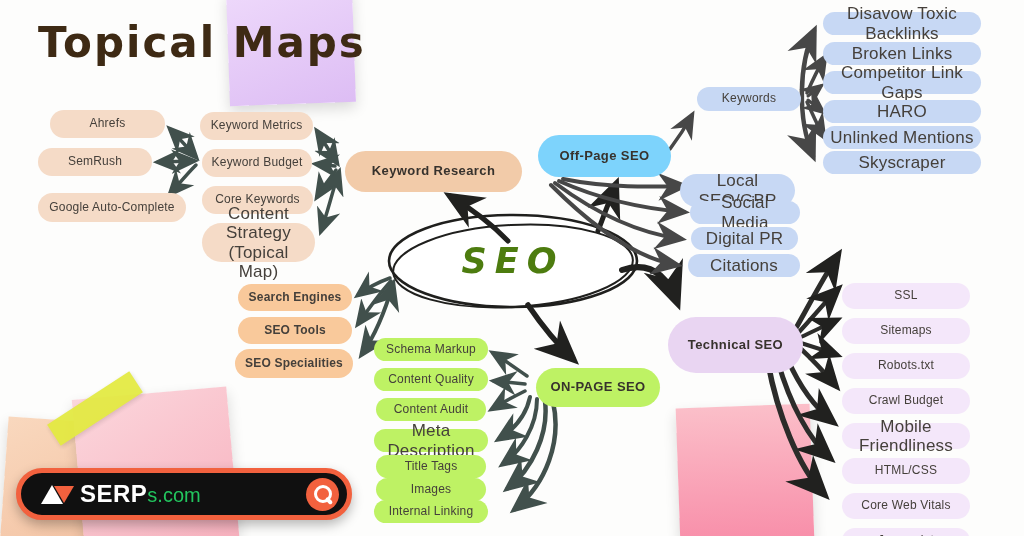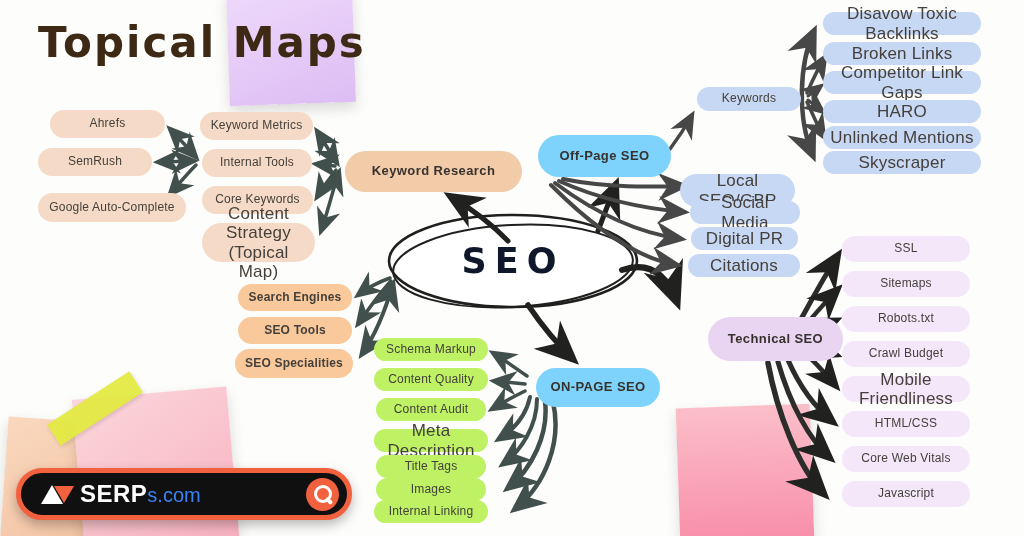--- a/index.html
+++ b/index.html
@@ -22,45 +22,45 @@
   
   .connectors{position:absolute;inset:0;z-index:3;pointer-events:none;}
   
   .pill{position:absolute;z-index:4;display:flex;align-items:center;justify-content:center;
     text-align:center;border-radius:999px;font-size:12px;color:#45403B;letter-spacing:.2px;
     line-height:1.12;padding:0 6px;box-sizing:border-box;}
   .tan{background:#F5DBC7;}
   .orange{background:#F9C99B;font-weight:bold;}
   .blue{background:#C7D8F4;}
   .pinkc{background:#bef264;}
-  .lav{background:#F4E7FA;}
+  .lav{background:#F4E7FA;margin-top:47px;}
   .node{font-weight:bold;color:#37322D;font-size:13px;letter-spacing:.4px;}
   .kr{background:#F2CBA9;}
   .offp{background:#7dd3fc;}
-  .onp{background:#7dd3fc;}
+  .onp{background:#bef264;}
   .tech{background:#E9D5F2;}
   .small{font-size:17px;}
   
   .title{position:absolute;z-index:4;left:38px;top:18px;font-size:42px;font-weight:800;
     color:#3E2A14;letter-spacing:2px;font-family:"DejaVu Sans","Liberation Sans",sans-serif;}
   .seo-label{position:absolute;z-index:4;left:445px;top:241px;width:136px;text-align:center;
-    font-size:35px;font-weight:800;color:#0f172a;letter-spacing:8px;
-    font-family:"DejaVu Sans","Liberation Sans",sans-serif;}
+    font-size:35px;font-weight:800;color:#4d7c0f;letter-spacing:8px;
+    font-family:"DejaVu Sans","Liberation Sans",sans-serif;font-style:italic;}
   
   .logo-bar{position:absolute;z-index:6;left:16px;top:468px;width:336px;height:52px;
     background:#101010;border:5px solid #F2613E;border-radius:34px;display:flex;
     align-items:center;box-shadow:0 5px 12px rgba(0,0,0,.28);box-sizing:border-box;}
   .logo-mark{display:flex;align-items:flex-end;margin-left:20px;}
   .tri-up{width:0;height:0;border-left:11px solid transparent;border-right:11px solid transparent;
     border-bottom:19px solid #ffffff;}
   .tri-down{width:0;height:0;margin-left:-9px;margin-bottom:1px;border-left:10px solid transparent;
     border-right:10px solid transparent;border-top:17px solid #F2613E;}
   .brand{margin-left:6px;white-space:nowrap;}
   .brand-bold{font-size:24px;font-weight:800;color:#ffffff;letter-spacing:.5px;}
-  .brand-rest{font-size:20px;color:#3b82f6;text-align:center;}
+  .brand-rest{font-size:20px;color:#22c55e;text-align:center;}
   .search-badge{margin-left:auto;margin-right:8px;width:33px;height:33px;border-radius:50%;
     background:#F2613E;position:relative;flex:0 0 auto;}
   .search-badge .lens{position:absolute;left:8px;top:7px;width:12px;height:12px;border:3px solid #fff;
     border-radius:50%;}
   .search-badge .handle{position:absolute;left:21px;top:19px;width:3.5px;height:8px;background:#fff;
     border-radius:2px;transform:rotate(-45deg);}
 </style>
 </head>
 <body>
 
@@ -143,21 +143,21 @@
 
   <div class="title">Topical Maps</div>
 
   <div class="seo-label">SEO</div>
 
   <div class="pill tan" style="left:50px;top:110px;width:115px;height:28px">Ahrefs</div>
   <div class="pill tan" style="left:38px;top:148px;width:114px;height:28px">SemRush</div>
   <div class="pill tan" style="left:38px;top:193px;width:148px;height:29px">Google Auto-Complete</div>
 
   <div class="pill tan" style="left:200px;top:112px;width:113px;height:28px">Keyword Metrics</div>
-  <div class="pill tan" style="left:202px;top:149px;width:110px;height:28px">Internal Tools</div>
+  <div class="pill tan" style="left:202px;top:149px;width:110px;height:28px">Keyword Budget</div>
   <div class="pill tan" style="left:202px;top:186px;width:111px;height:28px">Core Keywords</div>
   <div class="pill tan small" style="left:202px;top:223px;width:113px;height:39px">Content Strategy (Topical Map)</div>
 
   <div class="pill node kr" style="left:345px;top:151px;width:177px;height:41px">Keyword Research</div>
 
   <div class="pill orange" style="left:238px;top:284px;width:114px;height:27px">Search Engines</div>
   <div class="pill orange" style="left:238px;top:317px;width:114px;height:27px">SEO Tools</div>
   <div class="pill orange" style="left:235px;top:349px;width:118px;height:29px">SEO Specialities</div>
 
   <div class="pill node offp" style="left:538px;top:135px;width:133px;height:42px">Off-Page SEO</div>
@@ -168,21 +168,21 @@
   <div class="pill blue small" style="left:823px;top:71px;width:158px;height:23px">Competitor Link Gaps</div>
   <div class="pill blue small" style="left:823px;top:100px;width:158px;height:23px">HARO</div>
   <div class="pill blue small" style="left:823px;top:126px;width:158px;height:23px">Unlinked Mentions</div>
   <div class="pill blue small" style="left:823px;top:151px;width:158px;height:23px">Skyscraper</div>
 
   <div class="pill blue small" style="left:680px;top:174px;width:115px;height:33px">Local SEO/GBP</div>
   <div class="pill blue small" style="left:690px;top:201px;width:110px;height:23px">Social Media</div>
   <div class="pill blue small" style="left:691px;top:227px;width:107px;height:23px">Digital PR</div>
   <div class="pill blue small" style="left:688px;top:254px;width:112px;height:23px">Citations</div>
 
-  <div class="pill node tech" style="left:708px;top:317px;width:135px;height:44px">Technical SEO</div>
+  <div class="pill node tech" style="left:668px;top:317px;width:135px;height:56px">Technical SEO</div>
   <div class="pill lav" style="left:842px;top:236px;width:128px;height:26px">SSL</div>
   <div class="pill lav" style="left:842px;top:271px;width:128px;height:26px">Sitemaps</div>
   <div class="pill lav" style="left:842px;top:306px;width:128px;height:26px">Robots.txt</div>
   <div class="pill lav" style="left:842px;top:341px;width:128px;height:26px">Crawl Budget</div>
   <div class="pill lav small" style="left:842px;top:376px;width:128px;height:26px">Mobile Friendliness</div>
   <div class="pill lav" style="left:842px;top:411px;width:128px;height:26px">HTML/CSS</div>
   <div class="pill lav" style="left:842px;top:446px;width:128px;height:26px">Core Web Vitals</div>
   <div class="pill lav" style="left:842px;top:481px;width:128px;height:26px">Javascript</div>
 
   <div class="pill node onp" style="left:536px;top:368px;width:124px;height:39px">ON-PAGE SEO</div>

